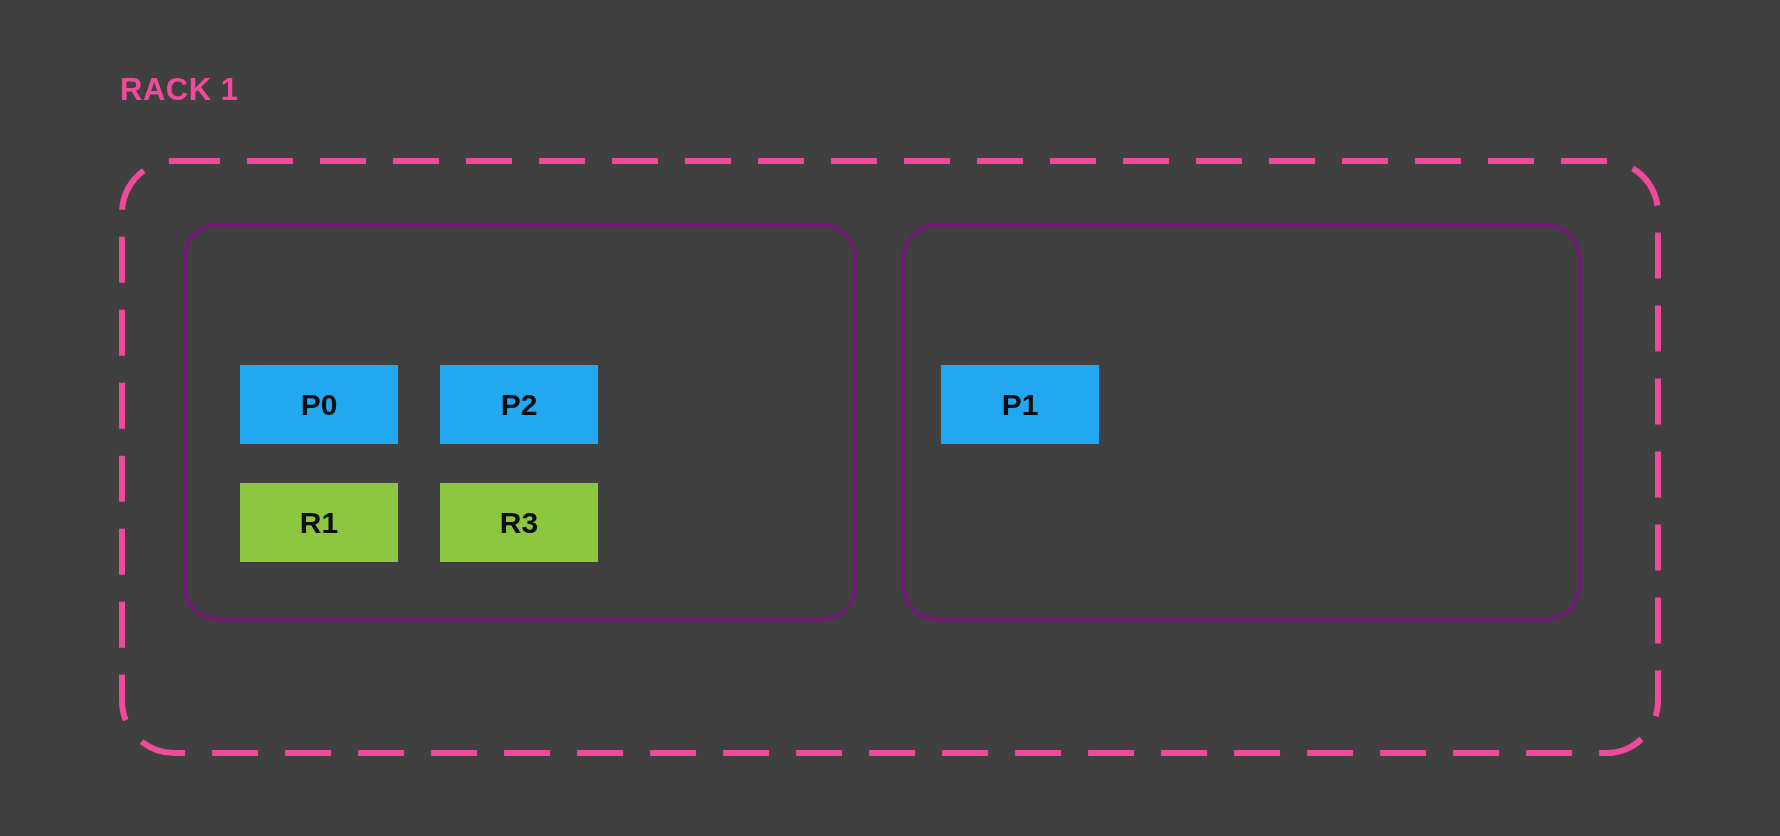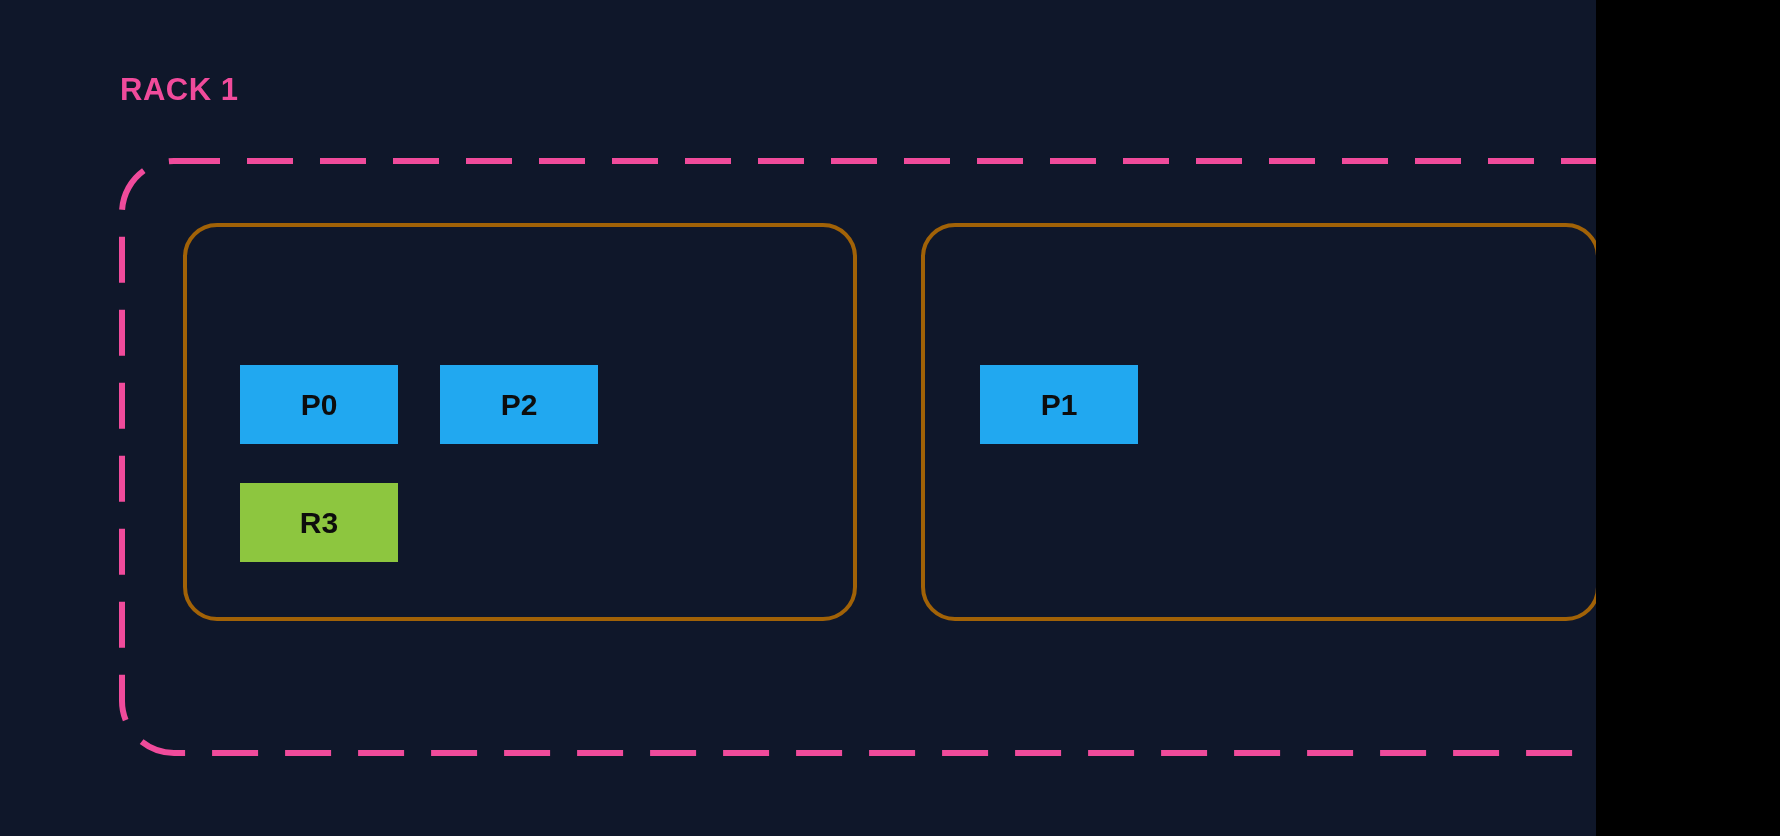--- a/index.html
+++ b/index.html
@@ -3,23 +3,23 @@
 <meta charset="utf-8">
 <style>
   html, body {
     margin: 0;
     padding: 0;
     background: #000000;
     font-family: "Liberation Sans", sans-serif;
   }
   .canvas {
     position: relative;
-    width: 1596px;
+    width: 1780px;
     height: 836px;
-    background: #0f172a;
+    background: #404040;
     overflow: hidden;
   }
   .rack-label {
     position: absolute;
     left: 120px;
     top: 72px;
     font-size: 31px;
     font-weight: 700;
     letter-spacing: 0.5px;
     color: #F04B9B;
@@ -29,26 +29,26 @@
     left: 116px;
     top: 155px;
     width: 1548px;
     height: 604px;
   }
   .node {
     position: absolute;
     top: 223px;
     height: 398px;
     box-sizing: border-box;
-    border: 4px solid #a16207;
+    border: 4px solid #701a75;
     border-radius: 34px;
     padding: 138px 0 0 53px;
   }
   .node-1 { left: 183px; width: 674px; }
-  .node-2 { left: 921px; width: 679px; padding-left: 55px; }
+  .node-2 { left: 902px; width: 679px; padding-left: 35px; }
   .box-row {
     display: flex;
     gap: 42px;
   }
   .box-row + .box-row {
     margin-top: 39px;
   }
   .box {
     width: 158px;
     height: 79px;
@@ -73,20 +73,21 @@
   <svg class="rack-border-svg" viewBox="0 0 1548 604" aria-hidden="true">
     <rect x="6" y="6" width="1536" height="592" rx="52" fill="none" stroke-width="6" stroke-dasharray="46 27" stroke="#F04B9B"></rect>
   </svg>
 
   <div class="node node-1">
     <div class="box-row">
       <div class="box partition">P0</div>
       <div class="box partition">P2</div>
     </div>
     <div class="box-row">
+      <div class="box replica">R1</div>
       <div class="box replica">R3</div>
     </div>
   </div>
 
   <div class="node node-2">
     <div class="box-row">
       <div class="box partition">P1</div>
     </div>
     <div class="box-row">
     </div>

